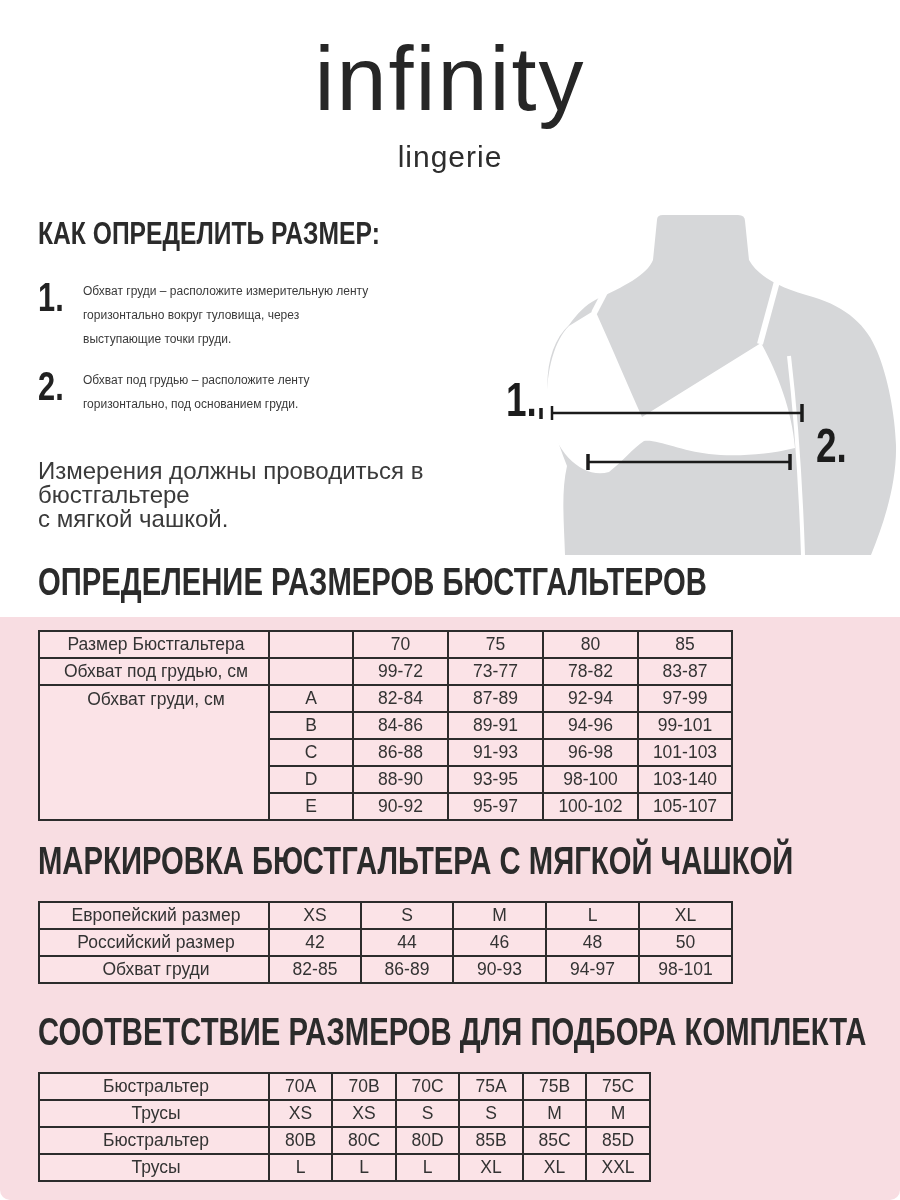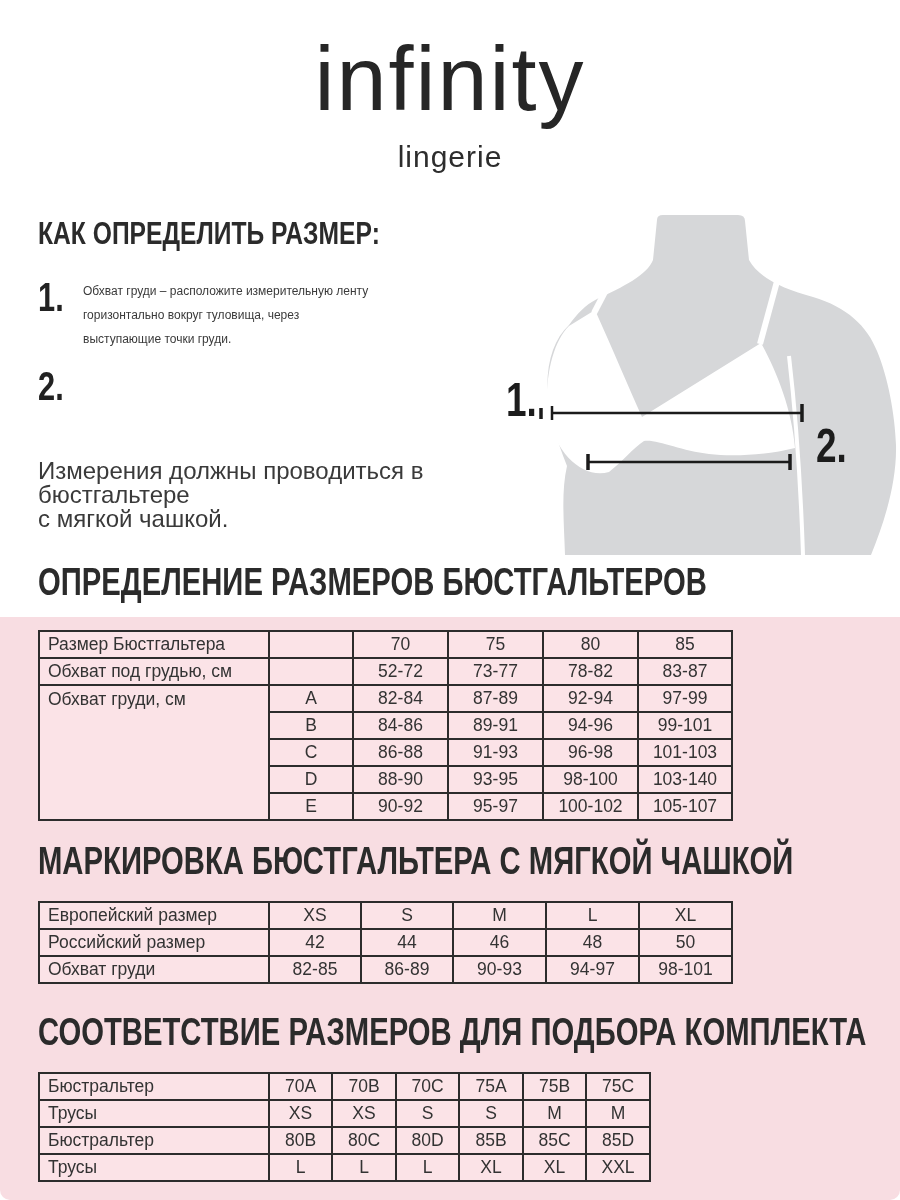--- a/index.html
+++ b/index.html
@@ -41,21 +41,21 @@
   .diagram{position:absolute;left:505px;top:210px;width:395px;height:345px;}
   .mlabel{position:absolute;font-size:48px;font-weight:700;color:#1c1c1c;
           transform:scaleX(0.77);transform-origin:0 0;line-height:1;}
   .mlabel1{left:506px;top:376px;}
   .mlabel2{left:816px;top:422px;}
 
   
   table.sizes{position:absolute;border-collapse:collapse;table-layout:fixed;}
   table.sizes td{border:2px solid #2c2c2c;background:#fbe3e7;font-size:17.5px;
                  color:#333;height:25px;padding:0 4px;text-align:center;overflow:hidden;}
-  table.sizes td.lbl{text-align:left;padding-left:8px;margin-left:48px;}
+  table.sizes td.lbl{text-align:center;padding-left:8px;margin-left:48px;}
   table.sizes td.merged{vertical-align:top;padding-top:3px;}
   .t1{left:38px;top:630px;width:693px;}
   .t2{left:38px;top:901px;width:693px;}
   .t3{left:38px;top:1072px;width:611px;}
 </style>
 </head>
 <body>
 
 <div class="page">
 
@@ -65,20 +65,22 @@
   <div class="tagline">lingerie</div>
 
   <div class="h h-small h1">КАК ОПРЕДЕЛИТЬ РАЗМЕР:</div>
 
   <div class="step-num num1">1.</div>
   <div class="step-text text1">Обхват груди – расположите измерительную ленту
 горизонтально вокруг туловища, через
 выступающие точки груди.</div>
 
   <div class="step-num num2">2.</div>
+  <div class="step-text text2">Обхват под грудью – расположите ленту
+горизонтально, под основанием груди.</div>
 
   <div class="note">Измерения должны проводиться в бюстгальтере
 с мягкой чашкой.</div>
 
   <svg class="diagram" viewBox="0 0 395 345" xmlns="http://www.w3.org/2000/svg">
 
     <path fill="#d6d7d9" d="
       M152,10 Q152,5 158,5 L233,5 Q240,5 240,11 L244,50
       C254,68 278,79 308,87
       C342,97 362,116 372,141
@@ -139,21 +141,21 @@
         <td class="lbl">Размер Бюстгальтера</td>
         <td></td>
         <td>70</td>
         <td>75</td>
         <td>80</td>
         <td>85</td>
       </tr>
       <tr>
         <td class="lbl">Обхват под грудью, см</td>
         <td></td>
-        <td>52-72</td>
+        <td>99-72</td>
         <td>73-77</td>
         <td>78-82</td>
         <td>83-87</td>
       </tr>
       <tr>
         <td class="lbl merged" rowspan="5">Обхват груди, см</td>
         <td>A</td>
         <td>82-84</td>
         <td>87-89</td>
         <td>92-94</td>

